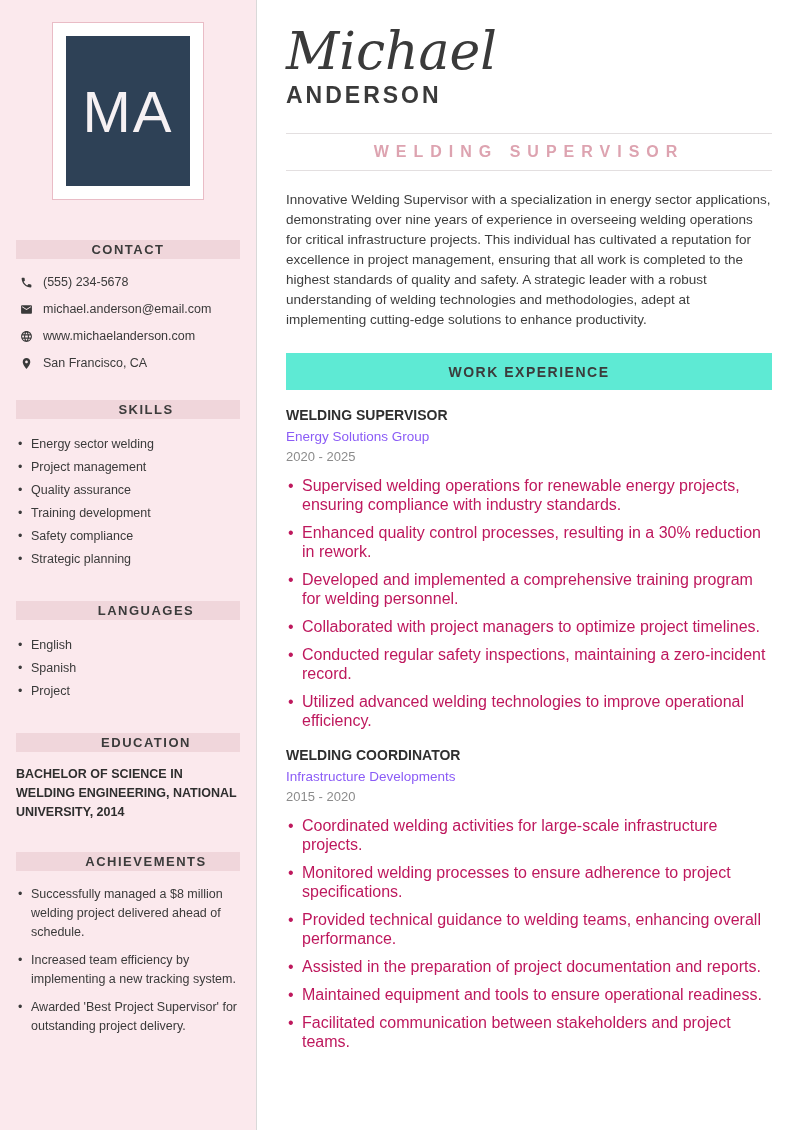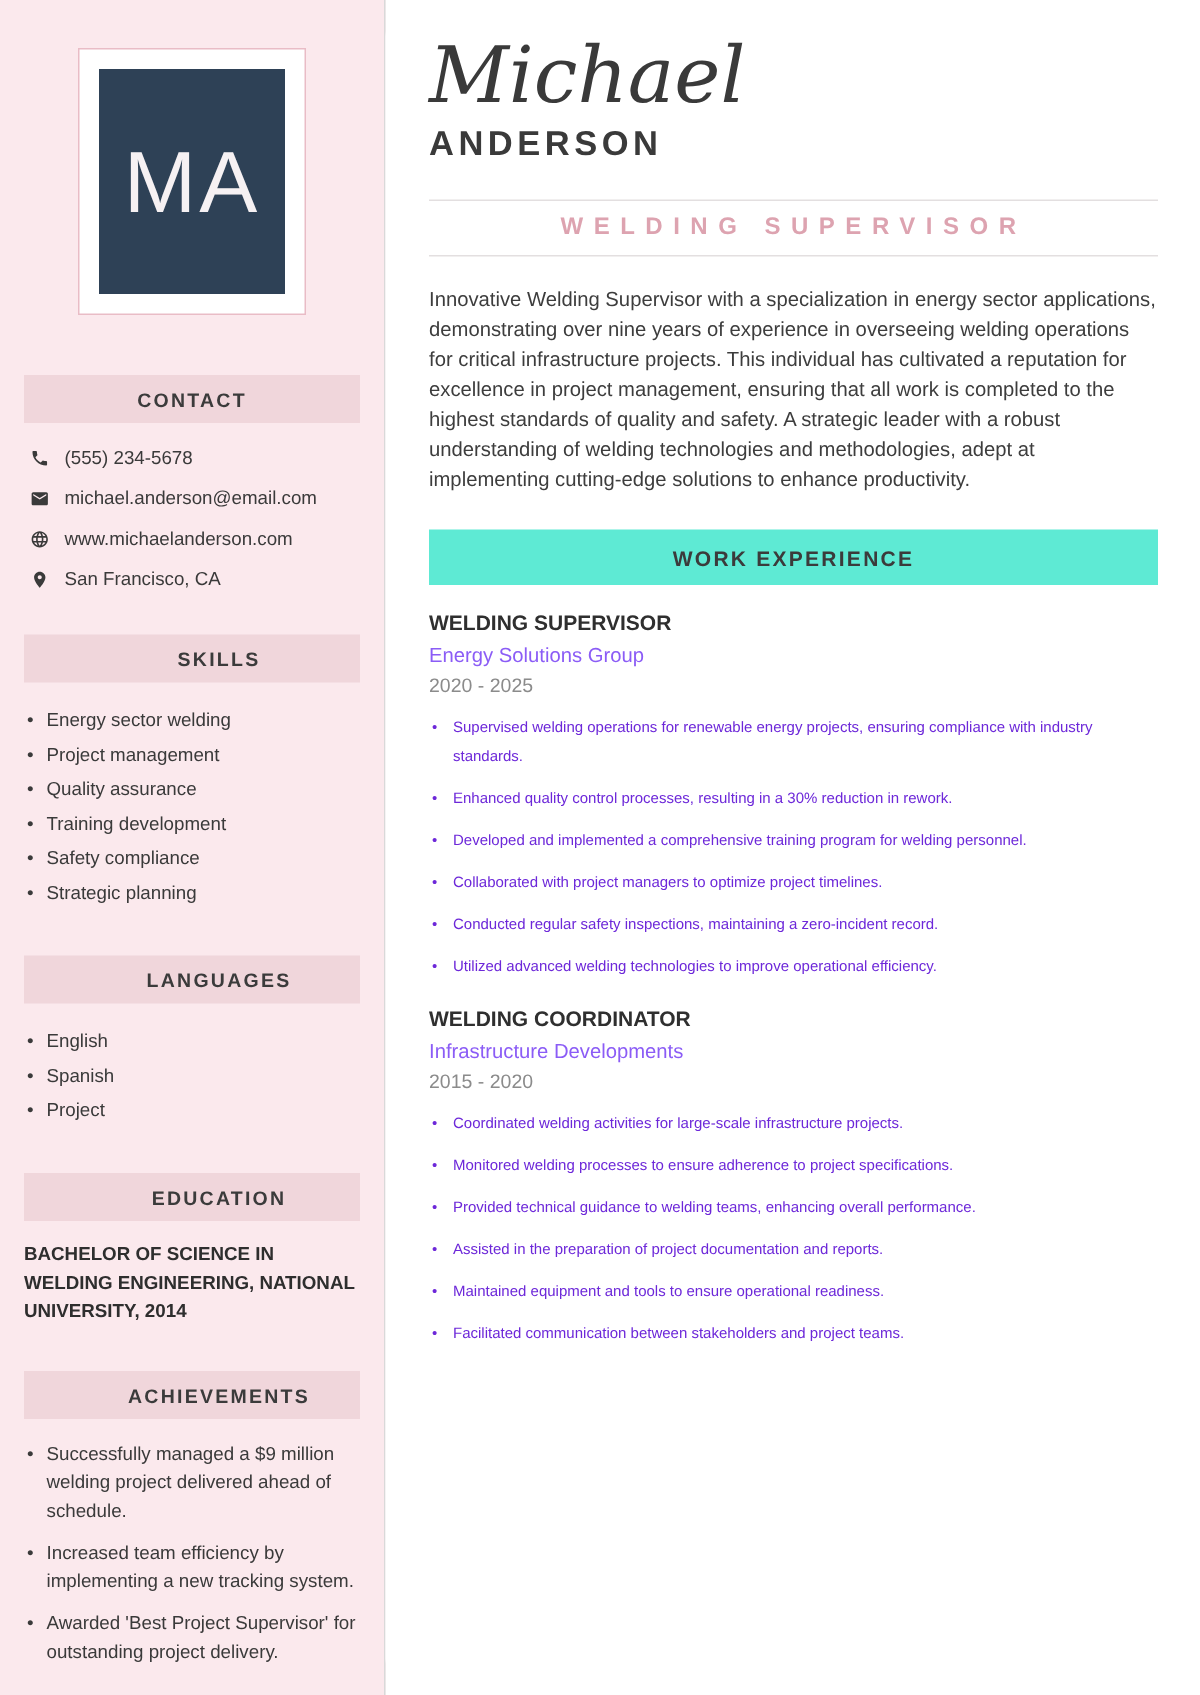--- a/index.html
+++ b/index.html
@@ -15,37 +15,37 @@
 
   
   .sidebar {
     width: 257px; min-width: 257px;
     background: #fbe9ed;
     border-right: 1px solid #d9d9d9;
     padding-top: 16px;
   }
   .avatar-frame {
     width: 152px; height: 178px;
-    margin: 16px auto;
+    margin: 6px auto;
     background: #ffffff;
     border: 1px solid #e9bcc6;
     padding: 13px;
     display: flex;
   }
   .avatar-inner {
     flex: 1;
     background: #2e4156;
     color: #f6f1f3;
     display: flex; align-items: center; justify-content: center;
     font-size: 58px; letter-spacing: 2px; font-weight: 400;
   }
   .side-bar-title {
     margin: 0 16px;
     background: #f0d6db;
-    height: 32px;
+    height: 19px;
     display: flex; align-items: center; justify-content: center;
     font-weight: bold; font-size: 13px; letter-spacing: 1.5px;
     color: #3b3b3b;
   }
   .mt-40 { margin-top: 40px; }
   .mt-30 { margin-top: 30px; padding-left: 36px; }
   .contact-list { margin: 16px 14px 0 20px; list-style: none; }
   .contact-item {
     display: flex; align-items: center; gap: 10px;
     font-size: 12.5px; color: #3a3a3a;
@@ -98,21 +98,21 @@
     font-weight: bold; font-size: 14px; letter-spacing: 1.5px;
     color: #3b3b3b;
   }
   .job { margin-top: 17px; }
   .job-role { font-size: 14px; font-weight: bold; color: #2f2f2f; }
   .job-company { font-size: 13.5px; color: #8b5cf6; margin-top: 6px; }
   .job-dates { font-size: 13px; color: #8b8b8b; margin-top: 5px; }
   .job-bullets { list-style: none; margin-top: 12px; }
   .job-bullets li {
     position: relative; padding-left: 16px;
-    font-size: 10px; line-height: 19px; color: #6d28d9;
+    font-size: 16px; line-height: 19px; color: #be185d;
     margin-bottom: 9px;
   }
   .job-bullets li::before { content: "•"; position: absolute; left: 2px; }
 </style>
 </head>
 <body>
 
 <aside class="sidebar">
 
   <div class="avatar-frame">
@@ -162,21 +162,21 @@
     <li>English</li>
     <li>Spanish</li>
     <li>Project</li>
   </ul>
 
   <div class="side-bar-title mt-30">EDUCATION</div>
   <div class="education-text">BACHELOR OF SCIENCE IN WELDING ENGINEERING, NATIONAL UNIVERSITY, 2014</div>
 
   <div class="side-bar-title mt-30">ACHIEVEMENTS</div>
   <ul class="side-list wrap">
-    <li>Successfully managed a $9 million welding project delivered ahead of schedule.</li>
+    <li>Successfully managed a $8 million welding project delivered ahead of schedule.</li>
     <li>Increased team efficiency by implementing a new tracking system.</li>
     <li>Awarded 'Best Project Supervisor' for outstanding project delivery.</li>
   </ul>
 
 </aside>
 
 <main class="main">
 
   <div class="first-name">Michael</div>
   <div class="last-name">ANDERSON</div>

